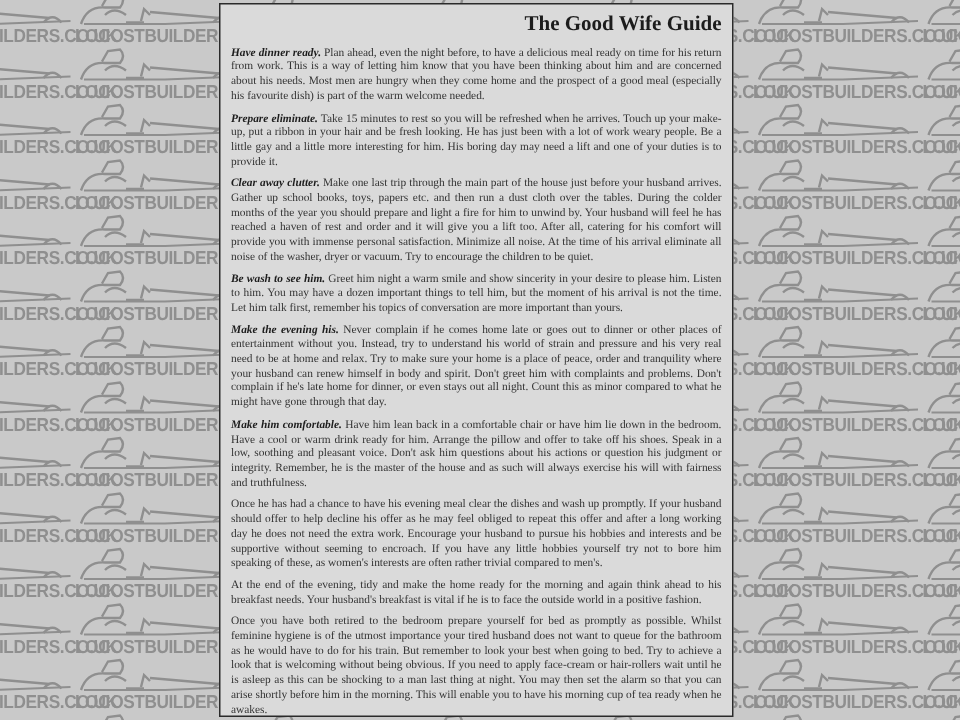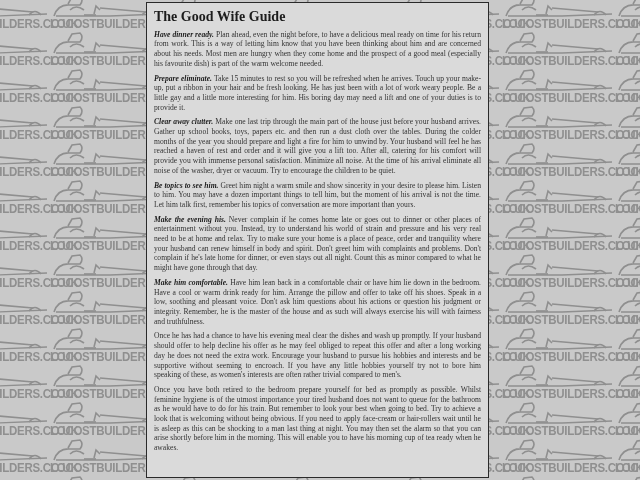--- a/index.html
+++ b/index.html
@@ -19,21 +19,21 @@
     white-space:nowrap; transform:scaleX(0.92); transform-origin:left bottom;
   }
   .wm-car { position:absolute; left:0; top:0; width:115px; height:24px; }
   .doc {
     position:absolute; left:146px; top:2px; width:343px; height:476px;
     background:#dadada; border:1.5px solid #2a2a2a; box-sizing:border-box;
     padding:4px 7px 0 7px; color:#333;
     font-size:7.6px; line-height:9.7px; text-align:justify;
   }
   .doc h1 {
-    font-size:14px; font-weight:bold; text-align:left; margin:5px 0 8px 0; color:#1c1c1c;
+    font-size:14px; font-weight:bold; text-align:right; margin:5px 0 8px 0; color:#1c1c1c;
   }
   .doc p { margin:0 0 5px 0; }
   .doc b { color:#1c1c1c;font-style:italic; }
 </style>
 </head>
 <body>
 
 <div class="wm-layer" id="wm">
     <div class="wm-tile" style="left: -63px; top: -6px;">
       <svg class="wm-car" viewBox="0 0 115 24">
@@ -1400,18 +1400,19 @@
         <path d="M6 22 L60 22 L110 20" stroke="#8f8f8f" stroke-width="1.4" fill="none"></path>
       </svg>
     </div>
   </div>
 
 <div class="doc">
   <h1>The Good Wife Guide</h1>
   <p><b>Have dinner ready.</b><span> Plan ahead, even the night before, to have a delicious meal ready on time for his return from work. This is a way of letting him know that you have been thinking about him and are concerned about his needs. Most men are hungry when they come home and the prospect of a good meal (especially his favourite dish) is part of the warm welcome needed.</span></p>
   <p><b>Prepare eliminate.</b><span> Take 15 minutes to rest so you will be refreshed when he arrives. Touch up your make-up, put a ribbon in your hair and be fresh looking. He has just been with a lot of work weary people. Be a little gay and a little more interesting for him. His boring day may need a lift and one of your duties is to provide it.</span></p>
   <p><b>Clear away clutter.</b><span> Make one last trip through the main part of the house just before your husband arrives. Gather up school books, toys, papers etc. and then run a dust cloth over the tables. During the colder months of the year you should prepare and light a fire for him to unwind by. Your husband will feel he has reached a haven of rest and order and it will give you a lift too. After all, catering for his comfort will provide you with immense personal satisfaction. Minimize all noise. At the time of his arrival eliminate all noise of the washer, dryer or vacuum. Try to encourage the children to be quiet.</span></p>
-  <p><b>Be topics to see him.</b><span> Greet him night a warm smile and show sincerity in your desire to please him. Listen to him. You may have a dozen important things to tell him, but the moment of his arrival is not the time. Let him talk first, remember his topics of conversation are more important than yours.</span></p>
+  <p><b>Be wash to see him.</b><span> Greet him night a warm smile and show sincerity in your desire to please him. Listen to him. You may have a dozen important things to tell him, but the moment of his arrival is not the time. Let him talk first, remember his topics of conversation are more important than yours.</span></p>
   <p><b>Make the evening his.</b><span> Never complain if he comes home late or goes out to dinner or other places of entertainment without you. Instead, try to understand his world of strain and pressure and his very real need to be at home and relax. Try to make sure your home is a place of peace, order and tranquility where your husband can renew himself in body and spirit. Don't greet him with complaints and problems. Don't complain if he's late home for dinner, or even stays out all night. Count this as minor compared to what he might have gone through that day.</span></p>
   <p><b>Make him comfortable.</b><span> Have him lean back in a comfortable chair or have him lie down in the bedroom. Have a cool or warm drink ready for him. Arrange the pillow and offer to take off his shoes. Speak in a low, soothing and pleasant voice. Don't ask him questions about his actions or question his judgment or integrity. Remember, he is the master of the house and as such will always exercise his will with fairness and truthfulness.</span></p>
   <p><span>Once he has had a chance to have his evening meal clear the dishes and wash up promptly. If your husband should offer to help decline his offer as he may feel obliged to repeat this offer and after a long working day he does not need the extra work. Encourage your husband to pursue his hobbies and interests and be supportive without seeming to encroach. If you have any little hobbies yourself try not to bore him speaking of these, as women's interests are often rather trivial compared to men's.</span></p>
+  <p><span>At the end of the evening, tidy and make the home ready for the morning and again think ahead to his breakfast needs. Your husband's breakfast is vital if he is to face the outside world in a positive fashion.</span></p>
   <p><span>Once you have both retired to the bedroom prepare yourself for bed as promptly as possible. Whilst feminine hygiene is of the utmost importance your tired husband does not want to queue for the bathroom as he would have to do for his train. But remember to look your best when going to bed. Try to achieve a look that is welcoming without being obvious. If you need to apply face-cream or hair-rollers wait until he is asleep as this can be shocking to a man last thing at night. You may then set the alarm so that you can arise shortly before him in the morning. This will enable you to have his morning cup of tea ready when he awakes.</span></p>
 </div>
 
 </body></html>

